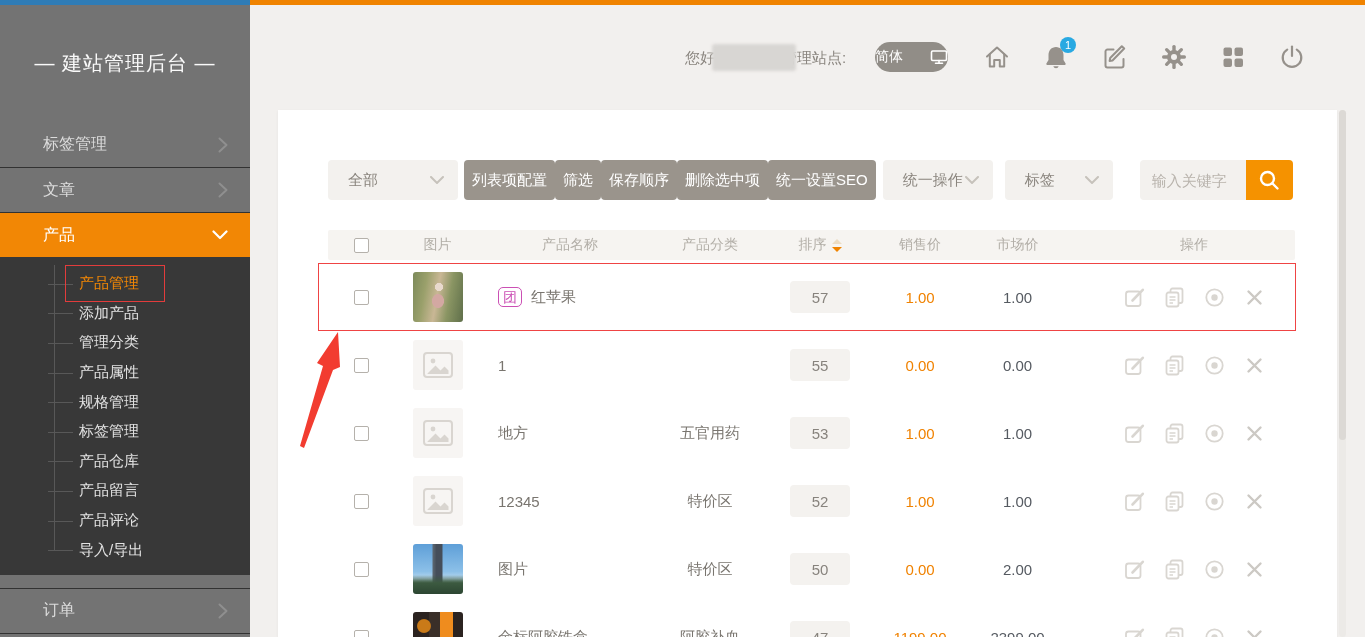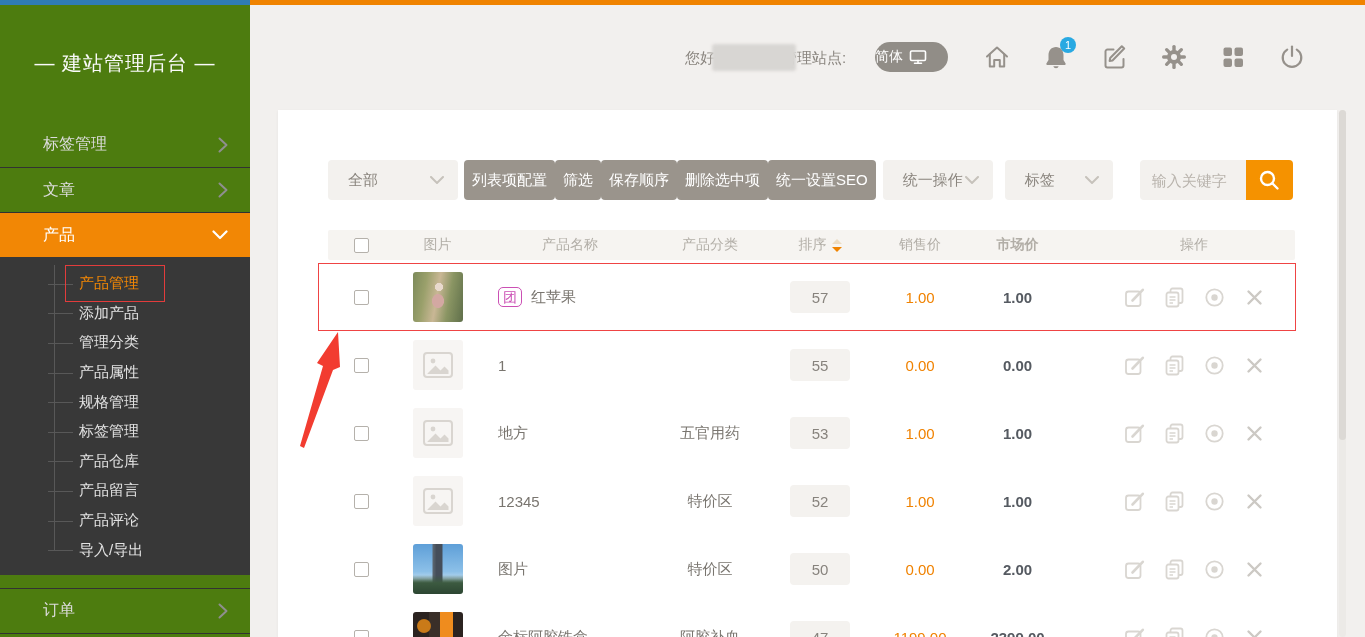--- a/index.html
+++ b/index.html
@@ -4,21 +4,21 @@
 <style>
   * { margin:0; padding:0; box-sizing:border-box; }
   html,body { width:1365px; height:637px; overflow:hidden; background:#f2f0ee;
               font-family:"Liberation Sans", "DejaVu Sans", sans-serif; }
 
   
   .strip-blue   { position:absolute; left:0; top:0; width:250px; height:5px; background:#2f7cb6; }
   .strip-orange { position:absolute; left:250px; top:0; right:0; height:5px; background:#f08300; }
 
   
-  .sidebar { position:absolute; left:0; top:5px; width:250px; height:632px; background:#4d7c0f; }
+  .sidebar { position:absolute; left:0; top:5px; width:250px; height:632px; background:#737373; }
   .sb-title { height:117px; display:flex; align-items:center; justify-content:center;
               color:#fafafa; font-size:20px; letter-spacing:1px; }
   .nav-item { position:relative; height:45px; display:flex; align-items:center;
               padding:0 22px 0 43px; color:#dcdcdc; font-size:16px; cursor:pointer; }
   .nav-item + .nav-item { border-top:1px solid #323232; }
   .nav-item .nav-label { flex:1; }
   .nav-item.active { background:#f28705; color:#fff; }
   .nav-item.bottom { margin-top:13px; border-top:1px solid #323232; border-bottom:1px solid #323232; height:46px; }
   .chev-r, .chev-d { flex:none; }
 
@@ -33,21 +33,21 @@
               top:-9px; bottom:-9px; border:1px solid #e23c3c; }
 
   
   .topbar { position:absolute; left:250px; top:5px; right:0; height:100px; }
   .greeting { position:absolute; left:435px; top:44px; font-size:15px; color:#8a857f; }
   .redact   { position:absolute; left:462px; top:39px; width:84px; height:27px;
               background:#d8d6d3; border-radius:3px; filter:blur(1.6px); z-index:2; }
   .site-label { position:absolute; left:532px; top:44px; font-size:15px; color:#8a857f; z-index:1; }
   .lang-pill { position:absolute; left:625px; top:37px; width:73px; height:30px; border-radius:15px;
                background:#918d87; color:#fff; font-size:14px; display:flex; align-items:center;
-               justify-content:flex-start; gap:6px; cursor:pointer; }
+               justify-content:space-between; gap:6px; cursor:pointer; }
   .tb-icons { position:absolute; left:733px; top:38px; display:flex; gap:31px; }
   .tb-ic { position:relative; width:28px; height:28px; cursor:pointer; }
   .badge-blue { position:absolute; right:-6px; top:-6px; width:16px; height:16px; border-radius:50%;
                 background:#29a9e2; color:#fff; font-size:11px; display:flex; align-items:center;
                 justify-content:center; }
 
   
   .card { position:absolute; left:278px; top:110px; width:1059px; height:527px; background:#fff;
           box-shadow:0 1px 3px rgba(0,0,0,.05); }
   .scrollbar { position:absolute; left:1339px; top:110px; width:7px; height:527px; background:#eceae7;
@@ -70,21 +70,21 @@
   .search input::placeholder { color:#b8b3ac; }
   .search-btn { width:47px; height:40px; background:#f59200; border:none; border-radius:0 4px 4px 0;
           display:flex; align-items:center; justify-content:center; cursor:pointer; }
 
   
   .thead { position:absolute; left:50px; top:120px; width:967px; height:30px; background:#f6f4f1;
            border-radius:2px; display:flex; align-items:center; color:#b2aea7; font-size:14px; }
   .tbody { position:absolute; left:50px; top:153px; width:967px; }
   .col { flex:none; display:flex; align-items:center; justify-content:center; }
   .c-check{width:67px;} .c-img{width:85px;} .c-name{width:180px; justify-content:flex-start; padding-left:18px;}
-  .c-cat{width:100px;} .c-sort{width:120px;} .c-sale{width:80px;} .c-market{width:115px;font-weight:bold;}
+  .c-cat{width:100px;} .c-sort{width:120px;} .c-sale{width:80px;} .c-market{width:115px;}
   .c-actions{width:220px; gap:17px; padding-left:18px;}
   .sort-head { display:flex; align-items:center; gap:5px; }
   .arrows { display:flex; flex-direction:column; gap:3px; cursor:pointer; }
   .tri-up   { width:0; height:0; border-left:5px solid transparent; border-right:5px solid transparent;
               border-bottom:5px solid #ecdcc3; }
   .tri-down { width:0; height:0; border-left:5px solid transparent; border-right:5px solid transparent;
               border-top:5px solid #f08300; }
 
   .trow { position:relative; height:68px; display:flex; align-items:center; font-size:15px; color:#79756f; }
   .trow.highlighted:after { content:""; position:absolute; left:-10px; right:-1px; top:0; bottom:0;

